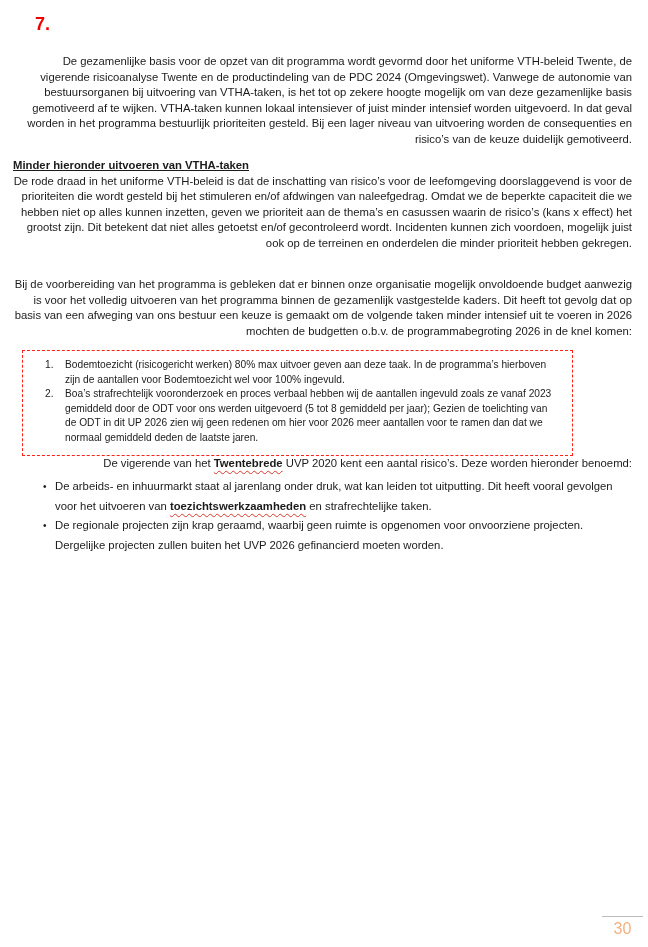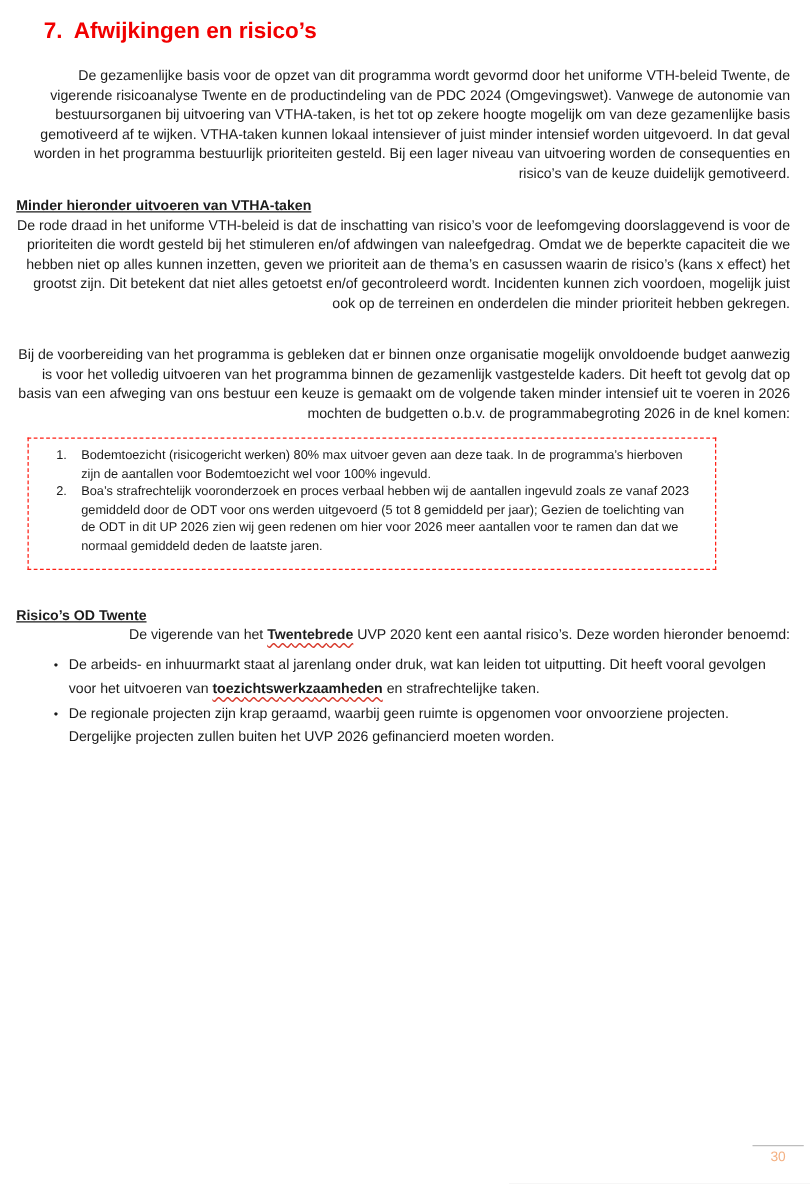--- a/index.html
+++ b/index.html
@@ -86,52 +86,50 @@
     top:916px; right:5px;
     width:41px;
   }
   .footer-rule {
     height:0;
     border-top:1px solid #bdbdbd;
   }
   .page-num {
     margin-top:3px;
     text-align:center;
-    font-size:11px;
+    font-size:16px;
     color:#f4b183;
   }
 </style>
 </head>
 <body>
 
 <div class="page">
 
   <h1 class="doc-title">
     <span class="title-num">7.</span>
-    <span class="title-text">Afwijkingen en risico’s</span>
   </h1>
 
   <p class="para p-intro">De gezamenlijke basis voor de opzet van dit programma wordt gevormd door het uniforme VTH-beleid Twente, de vigerende risicoanalyse Twente en de productindeling van de PDC 2024 (Omgevingswet). Vanwege de autonomie van bestuursorganen bij uitvoering van VTHA-taken, is het tot op zekere hoogte mogelijk om van deze gezamenlijke basis gemotiveerd af te wijken. VTHA-taken kunnen lokaal intensiever of juist minder intensief worden uitgevoerd. In dat geval worden in het programma bestuurlijk prioriteiten gesteld. Bij een lager niveau van uitvoering worden de consequenties en risico’s van de keuze duidelijk gemotiveerd.</p>
 
   <h2 class="sub-heading">Minder hieronder uitvoeren van VTHA-taken</h2>
   <p class="para">De rode draad in het uniforme VTH-beleid is dat de inschatting van risico’s voor de leefomgeving doorslaggevend is voor de prioriteiten die wordt gesteld bij het stimuleren en/of afdwingen van naleefgedrag. Omdat we de beperkte capaciteit die we hebben niet op alles kunnen inzetten, geven we prioriteit aan de thema’s en casussen waarin de risico’s (kans x effect) het grootst zijn. Dit betekent dat niet alles getoetst en/of gecontroleerd wordt. Incidenten kunnen zich voordoen, mogelijk juist ook op de terreinen en onderdelen die minder prioriteit hebben gekregen.</p>
   <p class="para p-budget">Bij de voorbereiding van het programma is gebleken dat er binnen onze organisatie mogelijk onvoldoende budget aanwezig is voor het volledig uitvoeren van het programma binnen de gezamenlijk vastgestelde kaders. Dit heeft tot gevolg dat op basis van een afweging van ons bestuur een keuze is gemaakt om de volgende taken minder intensief uit te voeren in 2026 mochten de budgetten o.b.v. de programmabegroting 2026 in de knel komen:</p>
 
   <div class="exception-box">
     <div class="box-item">
       <span class="item-num">1.</span>
       <span class="item-txt">Bodemtoezicht (risicogericht werken) 80% max uitvoer geven aan deze taak. In de programma’s hierboven zijn de aantallen voor Bodemtoezicht wel voor 100% ingevuld.</span>
     </div>
     <div class="box-item">
       <span class="item-num">2.</span>
       <span class="item-txt">Boa’s strafrechtelijk vooronderzoek en proces verbaal hebben wij de aantallen ingevuld zoals ze vanaf 2023 gemiddeld door de ODT voor ons werden uitgevoerd (5 tot 8 gemiddeld per jaar); Gezien de toelichting van de ODT in dit UP 2026 zien wij geen redenen om hier voor 2026 meer aantallen voor te ramen dan dat we normaal gemiddeld deden de laatste jaren.</span>
     </div>
   </div>
 
-  <h2 class="sub-heading risico">Risico’s OD Twente</h2>
   <p class="para"><span>De vigerende van het </span><span class="squiggle">Twentebrede</span><span> UVP 2020 kent een aantal risico’s. Deze worden hieronder benoemd:</span></p>
 
   <div class="bullet-list">
     <div class="bullet-item">
       <span class="bullet-marker">•</span>
       <span class="bullet-txt"><span>De arbeids- en inhuurmarkt staat al jarenlang onder druk, wat kan leiden tot uitputting. Dit heeft vooral gevolgen voor het uitvoeren van </span><span class="squiggle">toezichtswerkzaamheden</span><span> en strafrechtelijke taken.</span></span>
     </div>
     <div class="bullet-item">
       <span class="bullet-marker">•</span>
       <span class="bullet-txt"><span>De regionale projecten zijn krap geraamd, waarbij geen ruimte is opgenomen voor onvoorziene projecten. Dergelijke projecten zullen buiten het UVP 2026 gefinancierd moeten worden.</span><span class="squiggle"></span><span></span></span>

